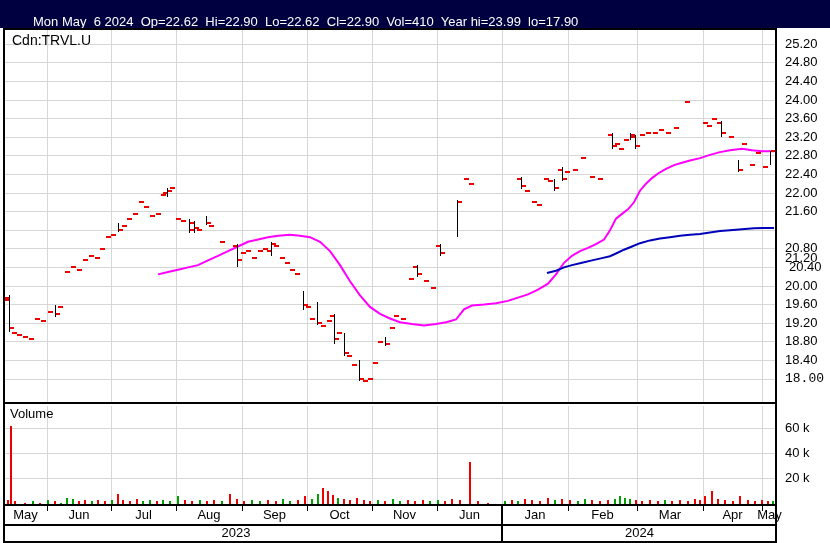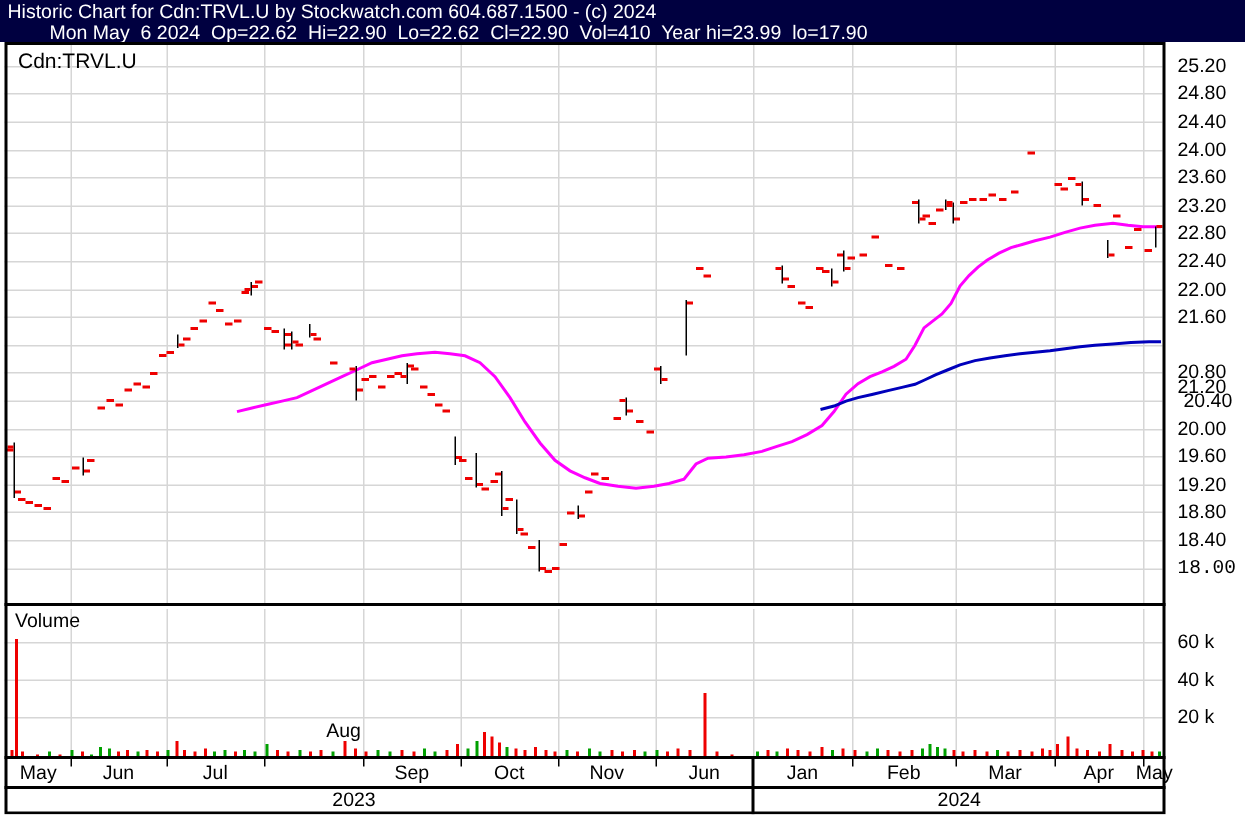--- a/index.html
+++ b/index.html
@@ -17,21 +17,20 @@
   .mtick{position:absolute;width:1px;height:5px;background:#000;z-index:45;}
   #maSvg{position:absolute;left:0;top:0;z-index:20;pointer-events:none;}
   .ysep{position:absolute;width:2px;background:#000;z-index:46;}
 </style>
 </head>
 <body>
 
 <div id="screen">
 
   <div class="hdr-bg"></div>
-  <div class="hdr-line" style="top:1px;">Historic Chart for Cdn:TRVL.U by Stockwatch.com 604.687.1500 - (c) 2024</div>
   <div class="hdr-line" style="top:15px;margin-left:28px;">Mon May  6 2024  Op=22.62  Hi=22.90  Lo=22.62  Cl=22.90  Vol=410  Year hi=23.99  lo=17.90</div>
 
   <div class="panel" style="left:3px;top:28px;width:774px;height:376px;"></div>
   <div class="panel" style="left:3px;top:402px;width:774px;height:104px;"></div>
   <div class="panel" style="left:3px;top:504px;width:774px;height:22px;"></div>
   <div class="panel" style="left:3px;top:524px;width:774px;height:19px;"></div>
   <div class="ysep" style="left:501px;top:504px;height:39px;"></div>
 
   <div class="axl" style="left:12px;top:33px;font-size:14px;">Cdn:TRVL.U</div>
   <div class="axl" style="left:10px;top:407px;">Volume</div>
@@ -117,21 +116,21 @@
       <div class="mtick" style="left: 637px; top: 506px;"></div>
       <div class="gl" style="left: 703px; top: 30px; width: 1px; height: 372px;"></div>
       <div class="gl" style="left: 703px; top: 406px; width: 1px; height: 98px;"></div>
       <div class="mtick" style="left: 703px; top: 506px;"></div>
       <div class="gl" style="left: 762px; top: 30px; width: 1px; height: 372px;"></div>
       <div class="gl" style="left: 762px; top: 406px; width: 1px; height: 98px;"></div>
       <div class="mtick" style="left: 762px; top: 506px;"></div>
       <div class="axl ctr" style="left: 25.5px; top: 508px;">May</div>
       <div class="axl ctr" style="left: 79px; top: 508px;">Jun</div>
       <div class="axl ctr" style="left: 143.5px; top: 508px;">Jul</div>
-      <div class="axl ctr" style="left: 209px; top: 480px; margin-left: 20px;">Aug</div>
+      <div class="axl ctr" style="left: 209px; top: 508px;">Aug</div>
       <div class="axl ctr" style="left: 274.5px; top: 508px;">Sep</div>
       <div class="axl ctr" style="left: 339.5px; top: 508px;">Oct</div>
       <div class="axl ctr" style="left: 404.5px; top: 508px;">Nov</div>
       <div class="axl ctr" style="left: 469.5px; top: 508px;">Jun</div>
       <div class="axl ctr" style="left: 535px; top: 508px;">Jan</div>
       <div class="axl ctr" style="left: 602.5px; top: 508px;">Feb</div>
       <div class="axl ctr" style="left: 670px; top: 508px;">Mar</div>
       <div class="axl ctr" style="left: 732.5px; top: 508px;">Apr</div>
       <div class="axl ctr" style="left: 769.5px; top: 508px;">May</div>
       <div class="axl ctr" style="left: 236px; top: 526px;">2023</div>

